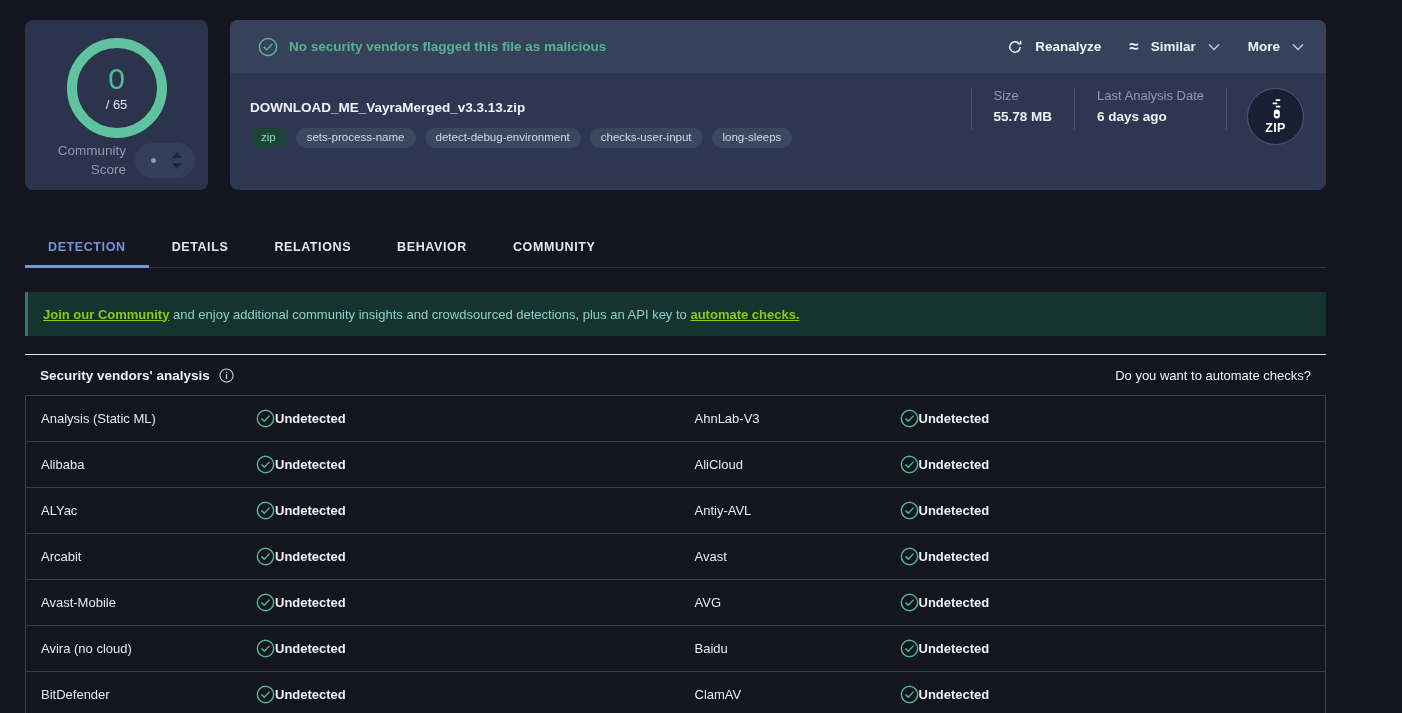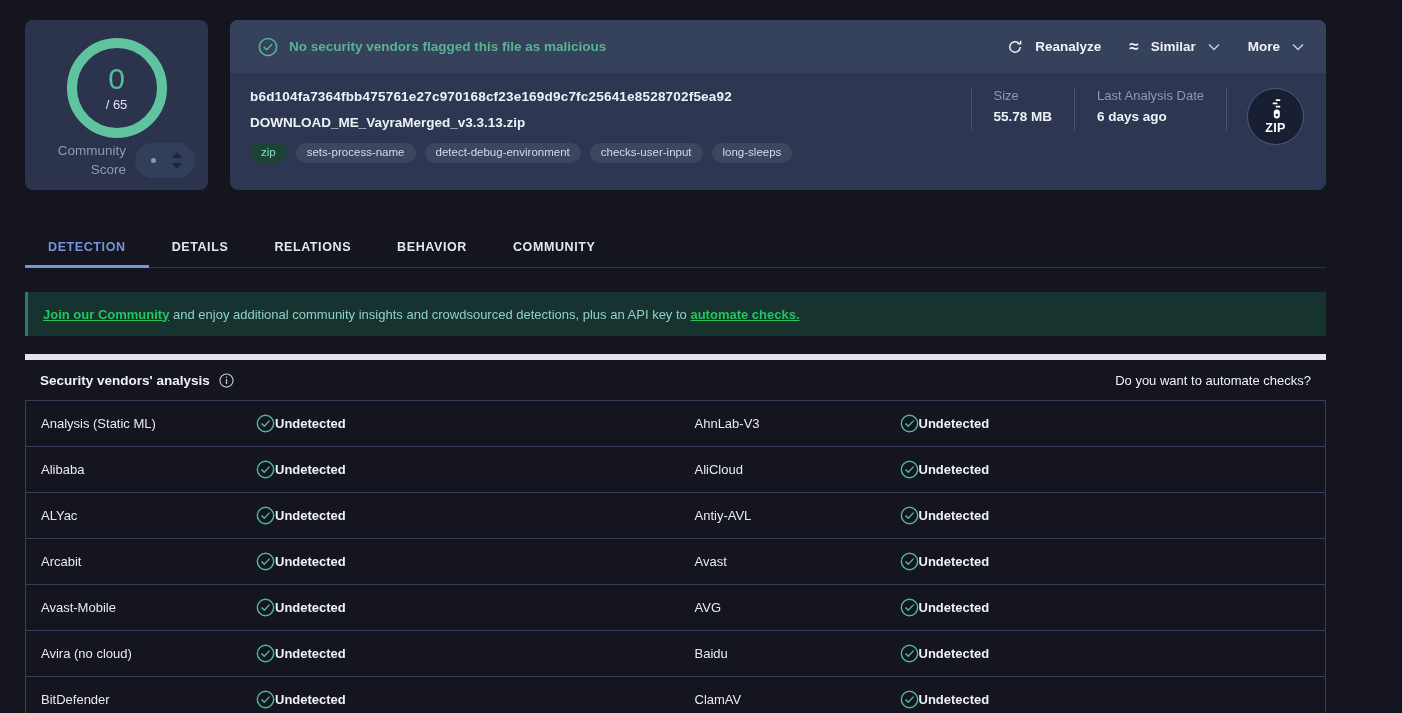--- a/index.html
+++ b/index.html
@@ -85,26 +85,26 @@
   }
   .tab.active { color:#7495dc; border-bottom-color:#7495dc; }
 
   
   .community-banner {
     margin:24px 76px 0 25px; height:44px; background:#16332f;
     border-left:3px solid #2f7a6d;
     display:flex; align-items:center; padding-left:15px;
     color:#8fd0c6; font-size:13px;
   }
-  .community-banner a { color:#22c55e; font-weight:bold; text-decoration:underline; cursor:pointer; }
+  .community-banner a { color:#84cc16; font-weight:bold; text-decoration:underline; cursor:pointer; }
 
   
   .analysis-section { margin:18px 76px 0 25px; }
   .analysis-header {
-    border-top:6px solid #e5e5e5;
+    border-top:1px solid #e5e5e5;
     display:flex; align-items:center; justify-content:space-between;
     padding:13px 15px 12px;
   }
   .analysis-title-wrap { display:flex; align-items:center; gap:9px; }
   .analysis-title { font-weight:bold; font-size:13.5px; color:#eef1f6; }
   .automate-prompt { color:#eef1f6; font-size:13px; }
 
   .vendors-table { border:1px solid #353f5a; border-bottom:none; }
   .vendor-row { display:flex; border-bottom:1px solid #353f5a; height:46px; }
   .vendor-cell { flex:1; display:flex; align-items:center; }
@@ -174,21 +174,20 @@
           <span class="icon">
             <svg width="12" height="8" viewBox="0 0 12 8">
                 <path d="M1 1.5l5 5 5-5" fill="none" stroke="#c6cbd8" stroke-width="1.5"></path>
               </svg>
           </span>
         </div>
       </div>
     </div>
 
     <div class="header-body">
-      <div class="file-hash">b6d104fa7364fbb475761e27c970168cf23e169d9c7fc25641e8528702f5ea92</div>
       <div class="file-name">DOWNLOAD_ME_VayraMerged_v3.3.13.zip</div>
       <div class="tag-row">
         <span class="tag tag-green">zip</span>
         <span class="tag">sets-process-name</span>
         <span class="tag">detect-debug-environment</span>
         <span class="tag">checks-user-input</span>
         <span class="tag">long-sleeps</span>
       </div>
 
       <div class="file-meta">

